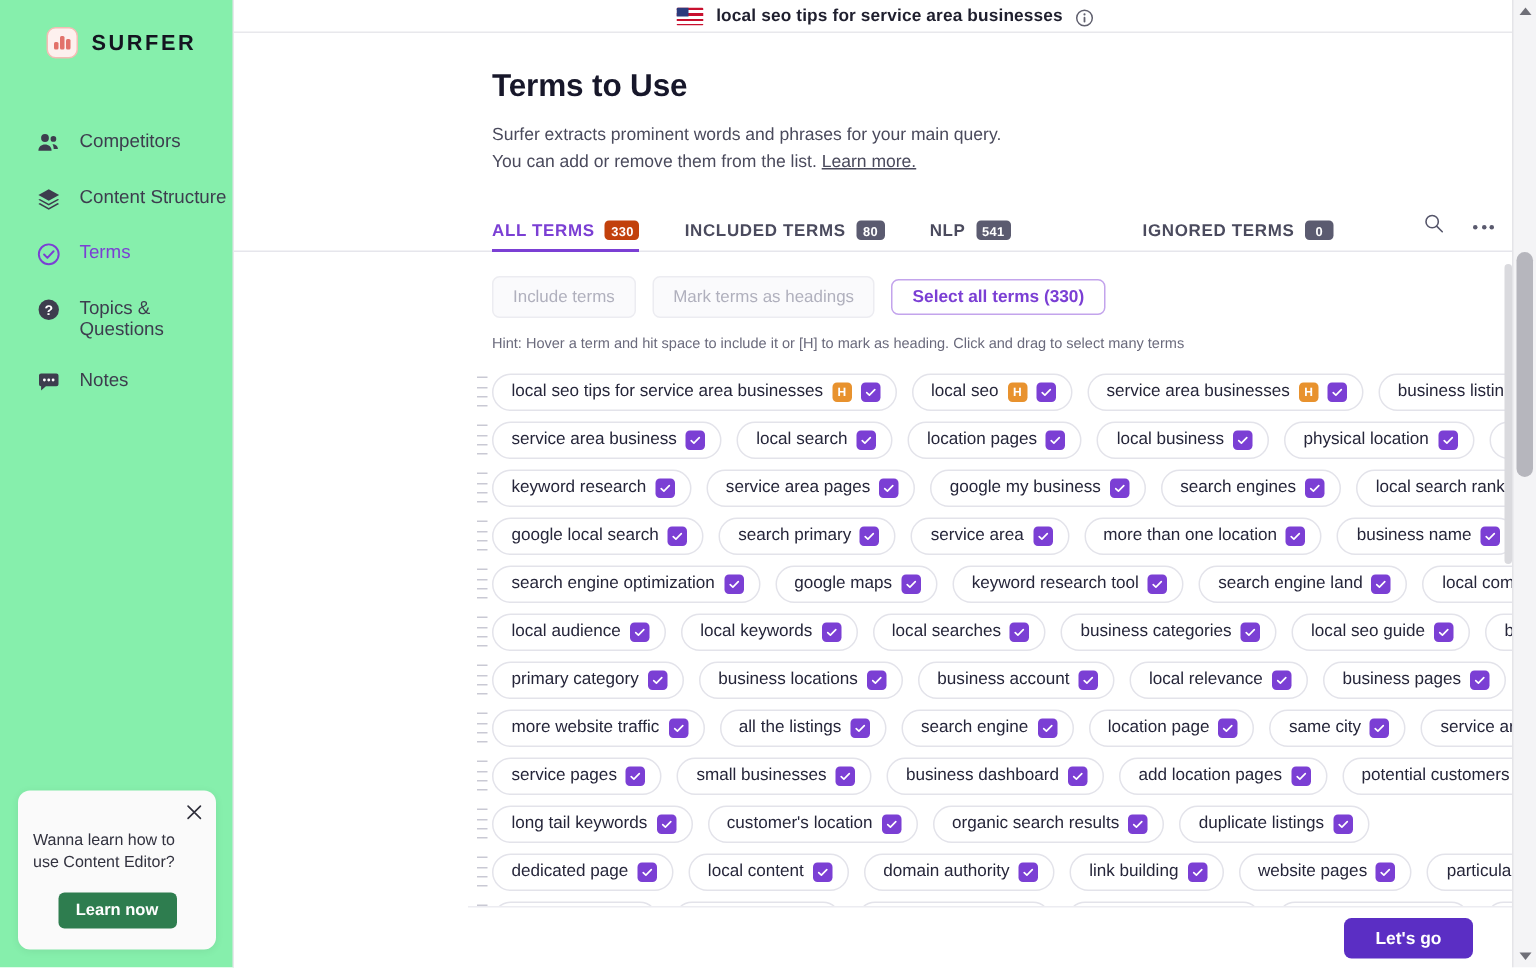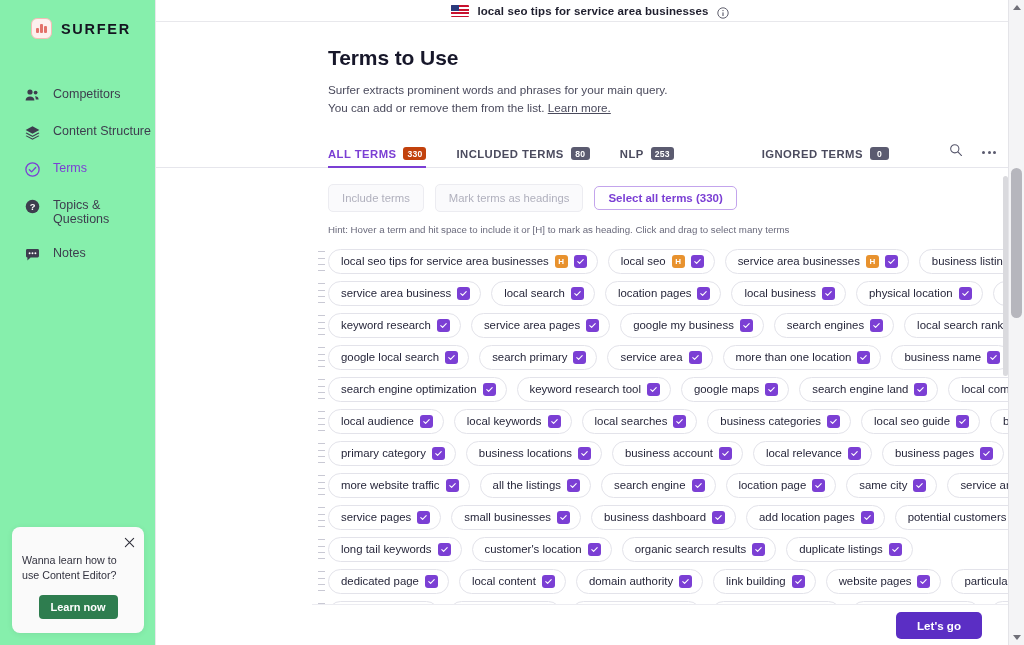--- a/index.html
+++ b/index.html
@@ -316,21 +316,21 @@
         <div class="tab active">
           <span>ALL TERMS</span>
           <span class="badge purple">330</span>
         </div>
         <div class="tab">
           <span>INCLUDED TERMS</span>
           <span class="badge">80</span>
         </div>
         <div class="tab">
           <span>NLP</span>
-          <span class="badge">253</span>
+          <span class="badge">541</span>
         </div>
         <div class="tab spaced">
           <span>IGNORED TERMS</span>
           <span class="badge">0</span>
         </div>
         <div class="tabs-right">
           <span class="icon-btn">
             <svg viewBox="0 0 16 16" width="14" height="14">
                 <circle cx="6.6" cy="6.6" r="4.7" fill="none" stroke="#55556a" stroke-width="1.2"></circle>
                 <path d="M10.2 10.2 14.3 14.3" stroke="#55556a" stroke-width="1.2" stroke-linecap="round"></path>
@@ -543,29 +543,29 @@
             </span>
             <div class="chip">
               <span class="chip-label">search engine optimization</span>
               <span class="tag check">
                 <svg viewBox="0 0 13 13" width="9" height="9">
                   <path d="M2.6 6.8 5.2 9.3l5.2-5.4" fill="none" stroke="#ffffff" stroke-width="1.6" stroke-linecap="round" stroke-linejoin="round"></path>
                 </svg>
               </span>
             </div>
             <div class="chip">
+              <span class="chip-label">google maps</span>
+              <span class="tag check">
+                <svg viewBox="0 0 13 13" width="9" height="9">
+                  <path d="M2.6 6.8 5.2 9.3l5.2-5.4" fill="none" stroke="#ffffff" stroke-width="1.6" stroke-linecap="round" stroke-linejoin="round"></path>
+                </svg>
+              </span>
+            </div>
+            <div class="chip">
               <span class="chip-label">keyword research tool</span>
-              <span class="tag check">
-                <svg viewBox="0 0 13 13" width="9" height="9">
-                  <path d="M2.6 6.8 5.2 9.3l5.2-5.4" fill="none" stroke="#ffffff" stroke-width="1.6" stroke-linecap="round" stroke-linejoin="round"></path>
-                </svg>
-              </span>
-            </div>
-            <div class="chip">
-              <span class="chip-label">google maps</span>
               <span class="tag check">
                 <svg viewBox="0 0 13 13" width="9" height="9">
                   <path d="M2.6 6.8 5.2 9.3l5.2-5.4" fill="none" stroke="#ffffff" stroke-width="1.6" stroke-linecap="round" stroke-linejoin="round"></path>
                 </svg>
               </span>
             </div>
             <div class="chip">
               <span class="chip-label">search engine land</span>
               <span class="tag check">
                 <svg viewBox="0 0 13 13" width="9" height="9">

